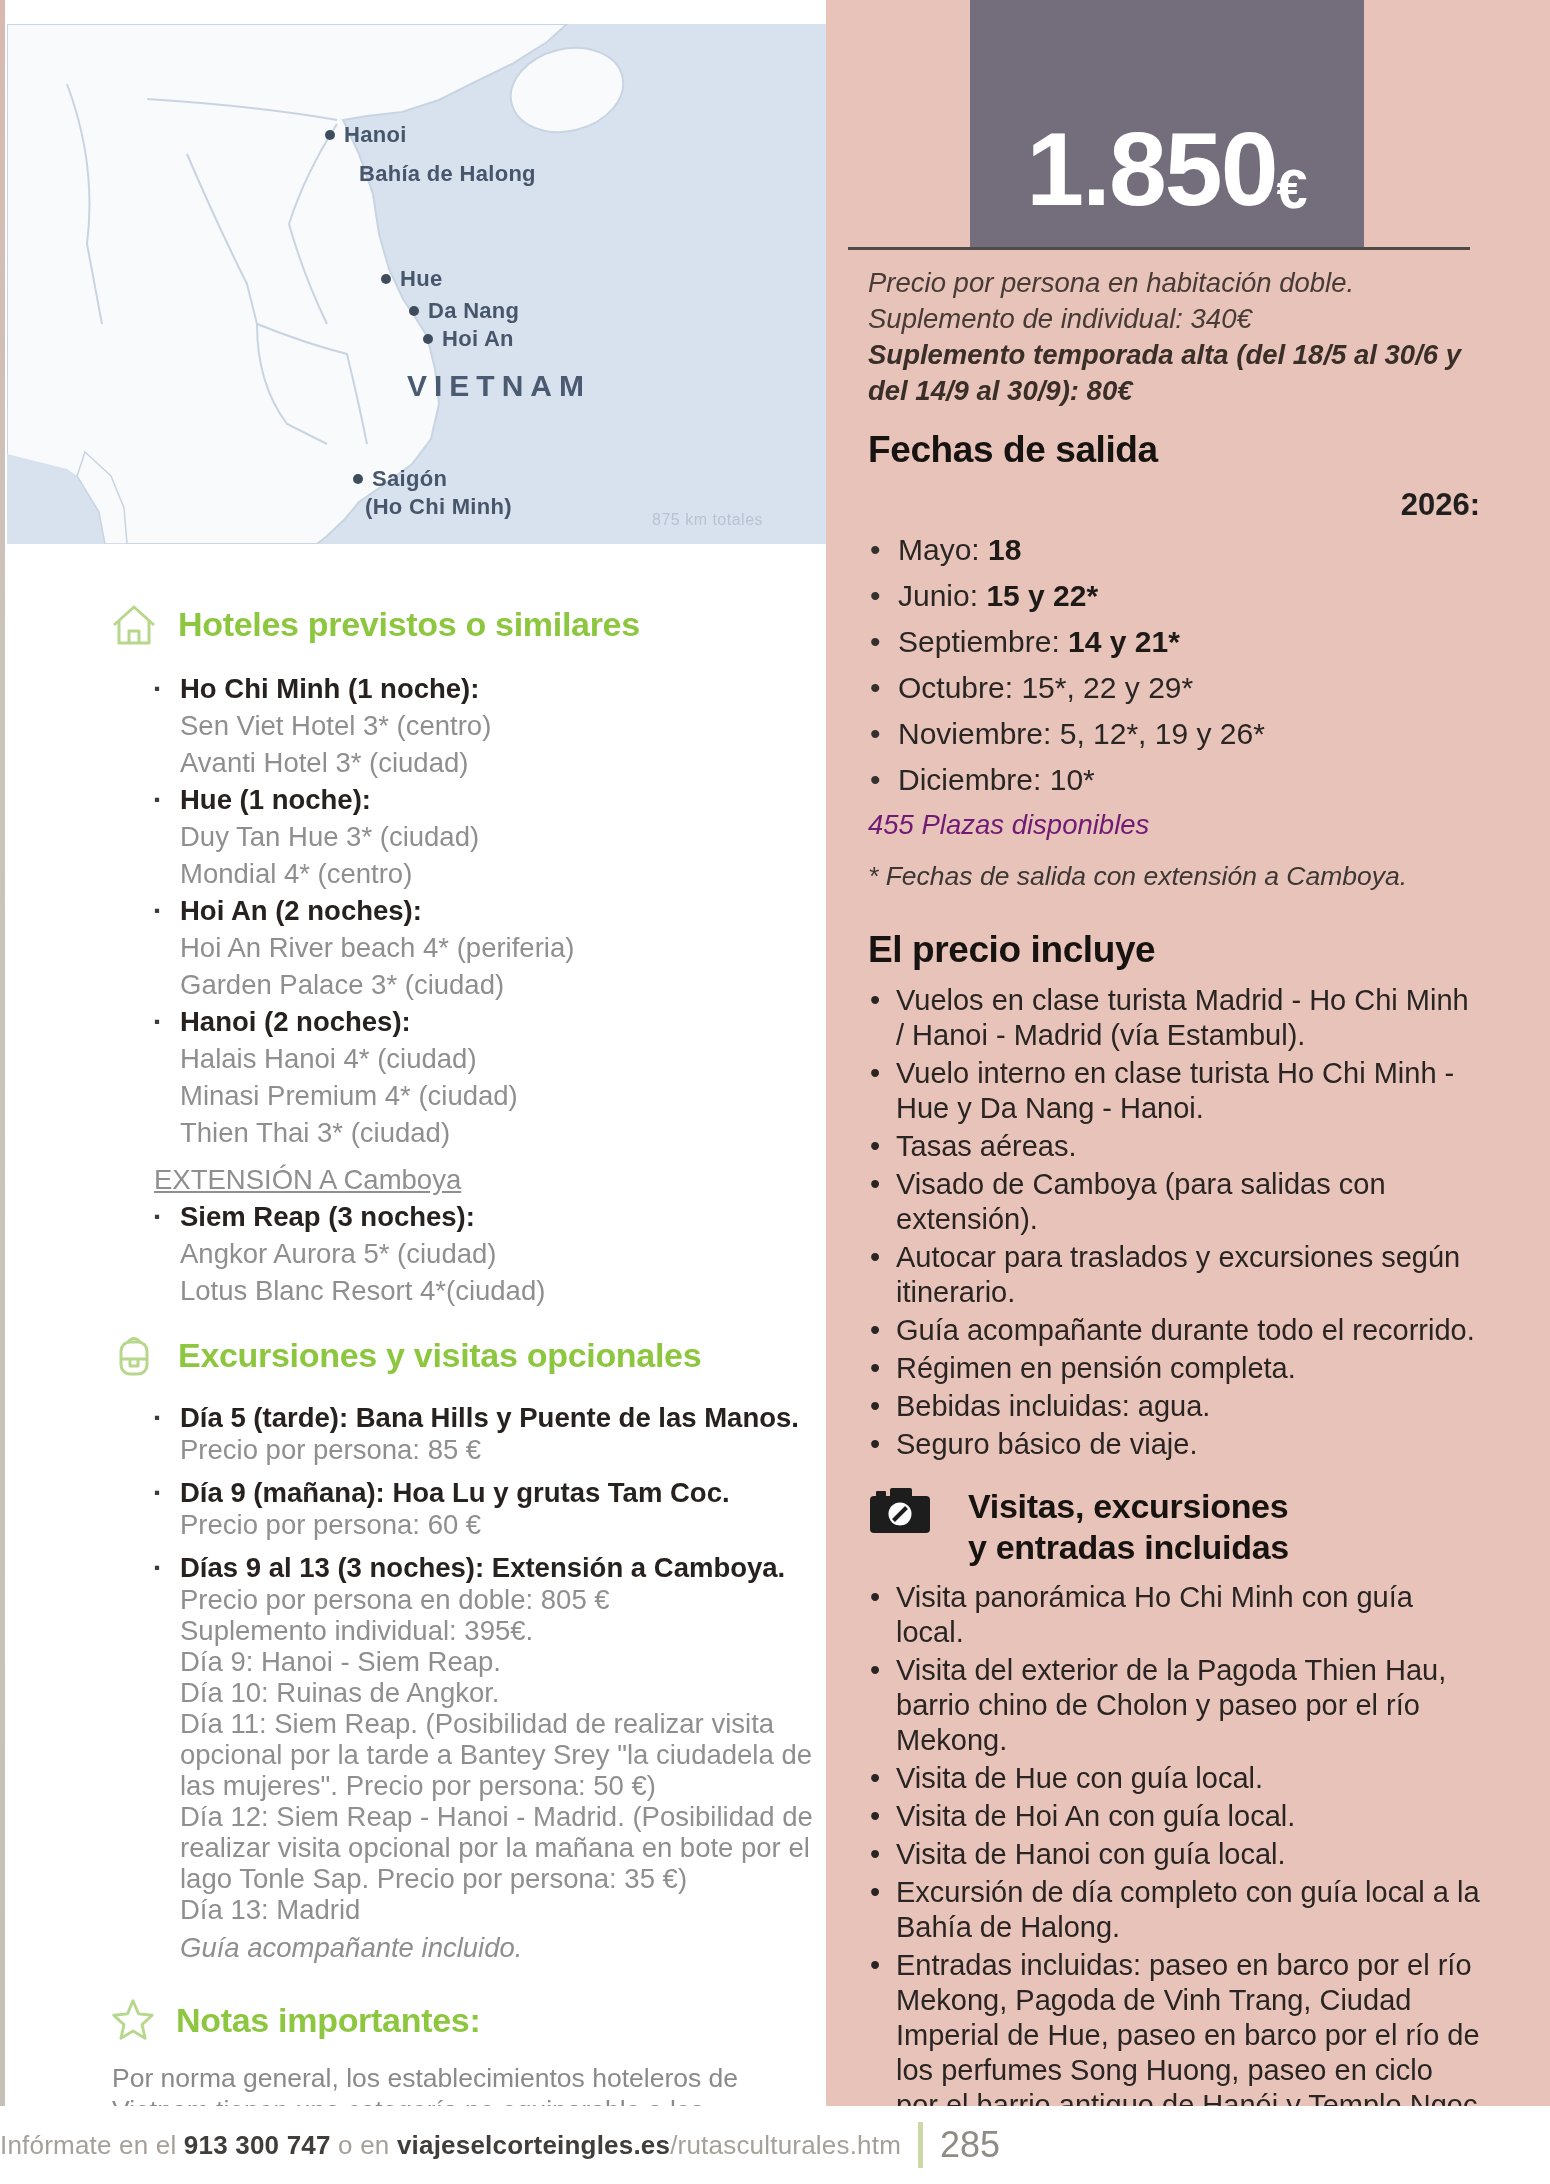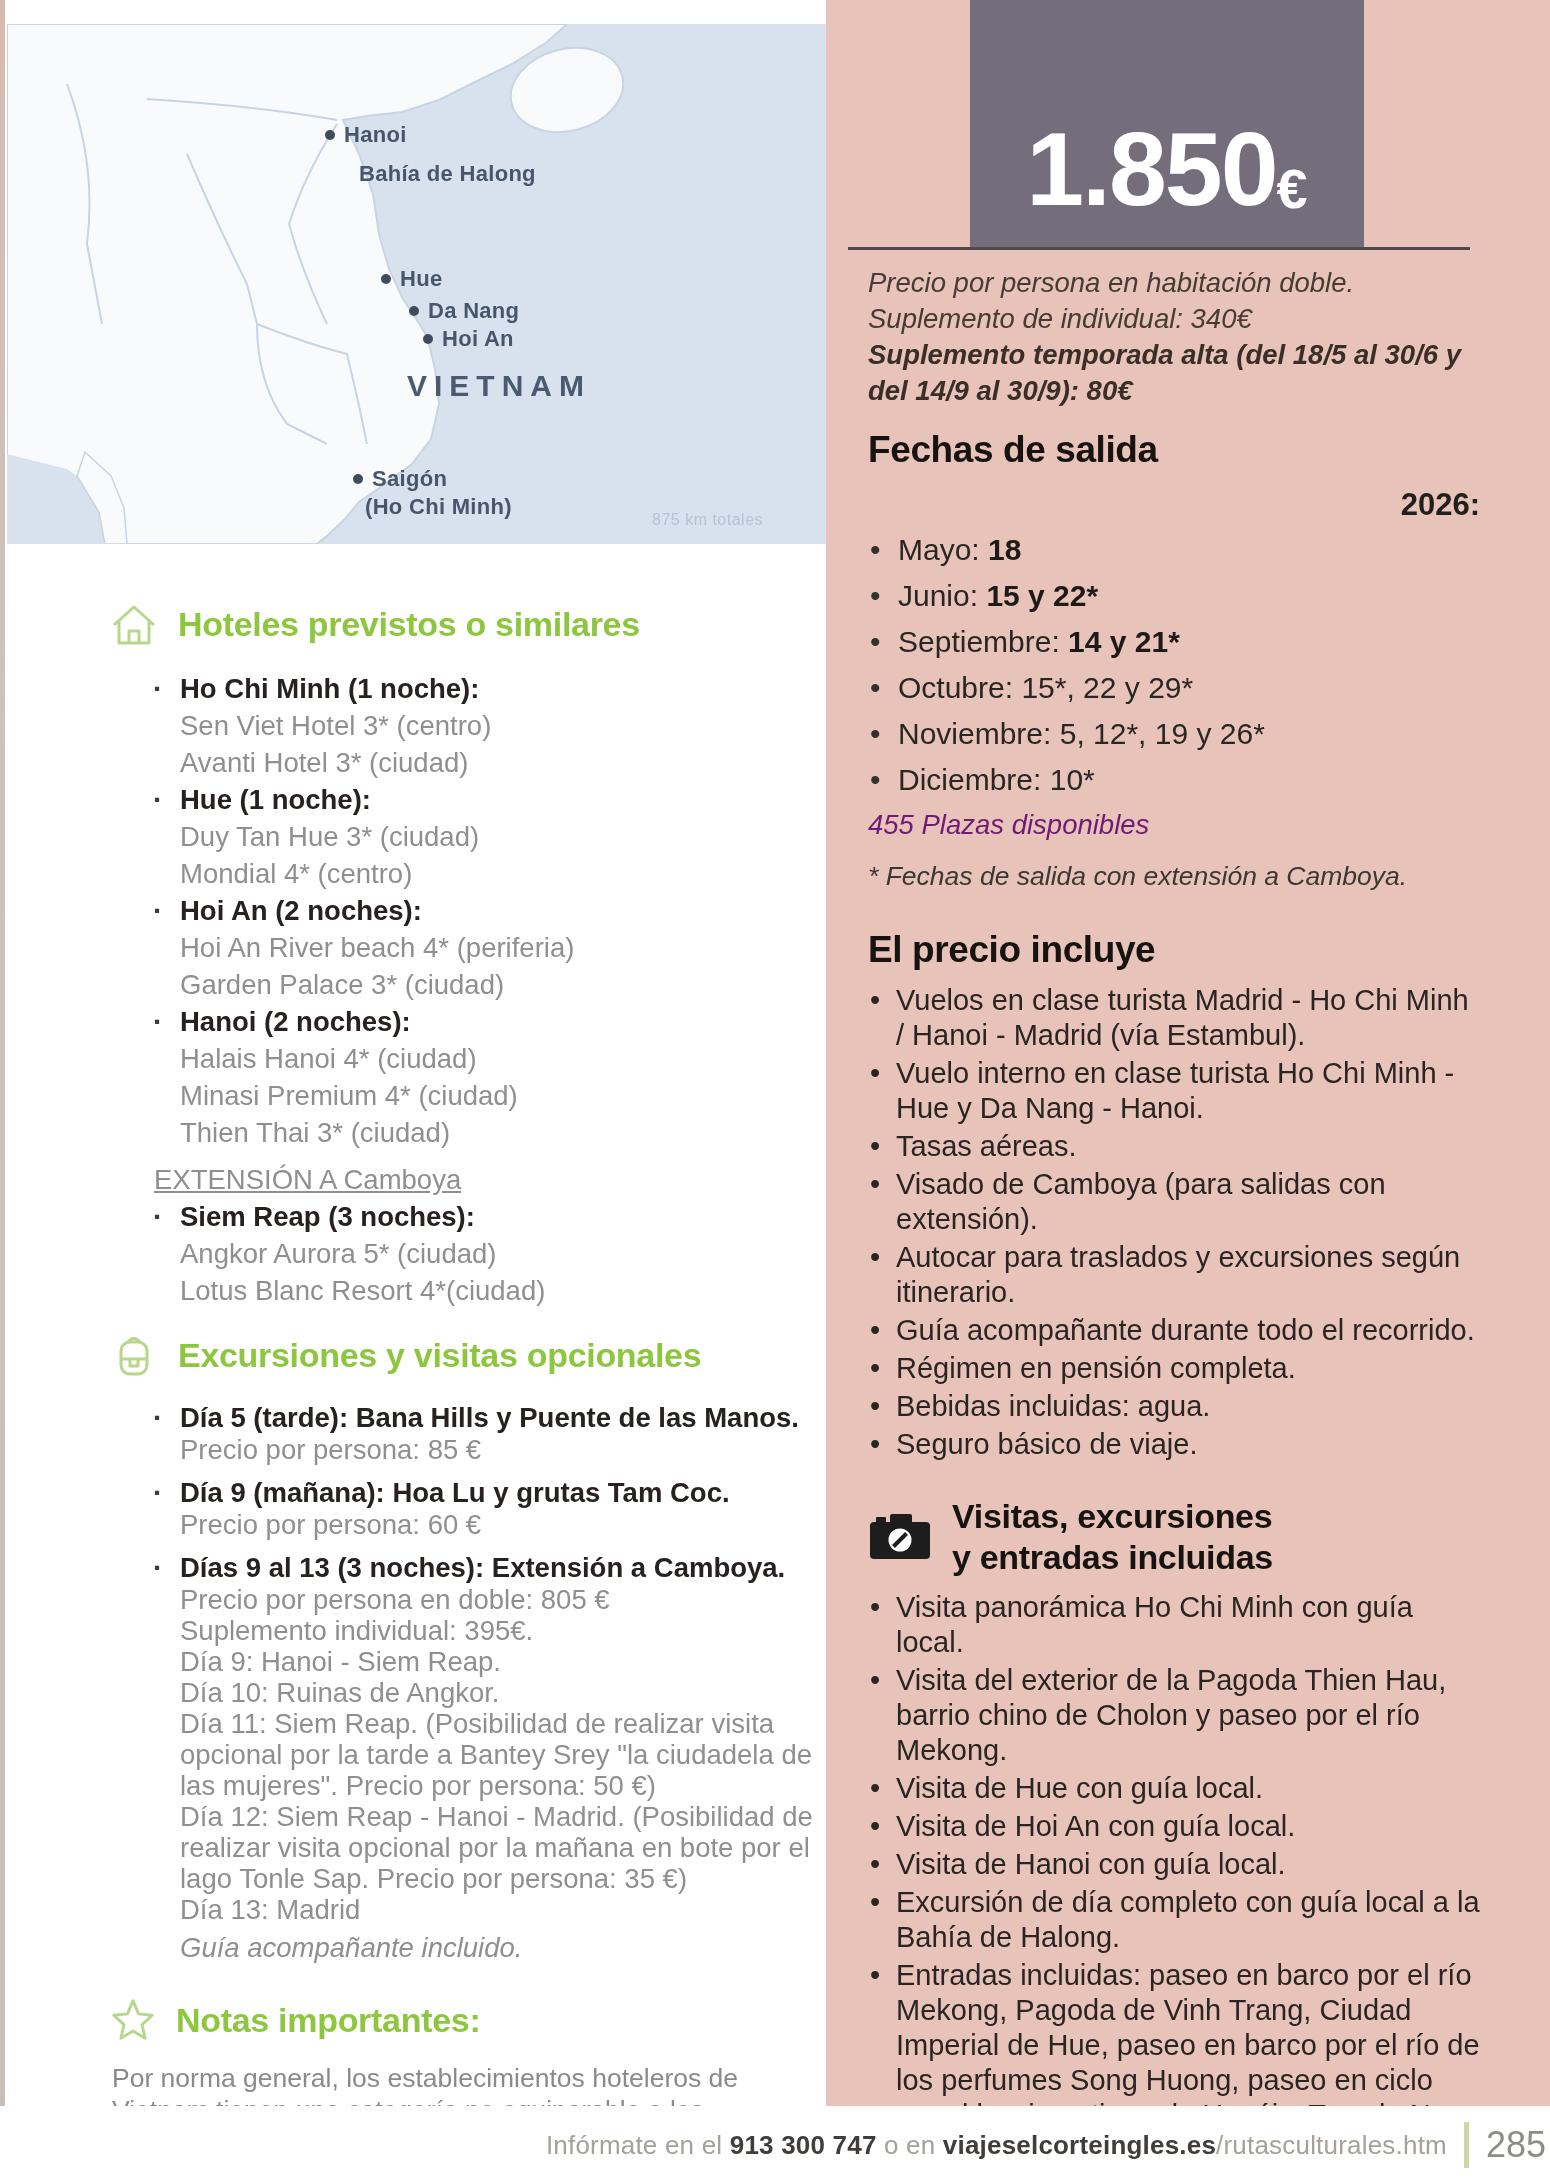--- a/index.html
+++ b/index.html
@@ -56,26 +56,26 @@
   .date-list{list-style:none;margin:4px 0 0 0;padding:0;}
   .date-item{font-size:30px;line-height:46px;color:#2a2624;padding-left:30px;position:relative;}
   .date-item::before{content:"•";position:absolute;left:2px;color:#33302e;}
   .date-item strong{font-weight:bold;color:#1d1a18;}
   .plazas{margin-top:6px;font-style:italic;font-size:27.5px;color:#701a75;}
   .ast-note{margin-top:20px;font-style:italic;font-size:26.5px;color:#3c3734;}
   .incluye-title{margin-top:37px;}
   .plist{list-style:none;margin:12px 0 0 0;padding:0;}
   .pitem{font-size:29px;line-height:35px;color:#2a2523;padding-left:28px;position:relative;margin-top:3px;}
   .pitem::before{content:"•";position:absolute;left:2px;}
-  .vis-head{display:flex;align-items:center;gap:20px;margin-top:34px;}
+  .vis-head{display:flex;gap:36px;margin-top:24px;}
   .vis-title{font-weight:bold;font-size:34px;line-height:41px;color:#171310;letter-spacing:-.3px;}
 
   
   .footer{position:absolute;left:0;top:2106px;width:1550px;height:78px;background:#fff;
-          display:flex;align-items:center;justify-content:flex-end;gap:17px;
+          display:flex;align-items:center;justify-content:flex-start;gap:17px;
           padding-right:4px;box-sizing:border-box;}
   .footer-text{font-size:26px;color:#a5a09a;letter-spacing:.2px;}
   .footer-text b{color:#403d3a;font-weight:bold;}
   .footer-bar{width:5px;height:46px;background:#ccd8a6;}
   .page-num{font-size:36px;color:#8f8b85;}
 </style>
 </head>
 <body>
 
 <div class="page">

